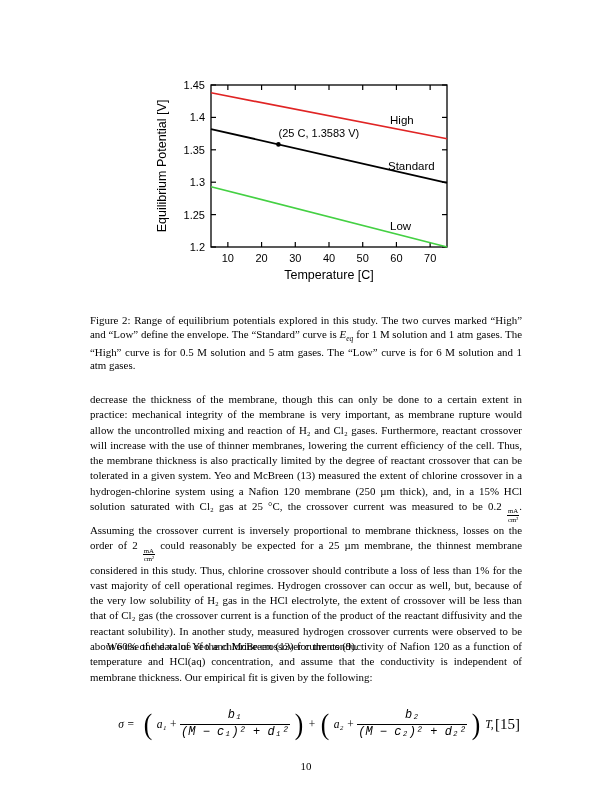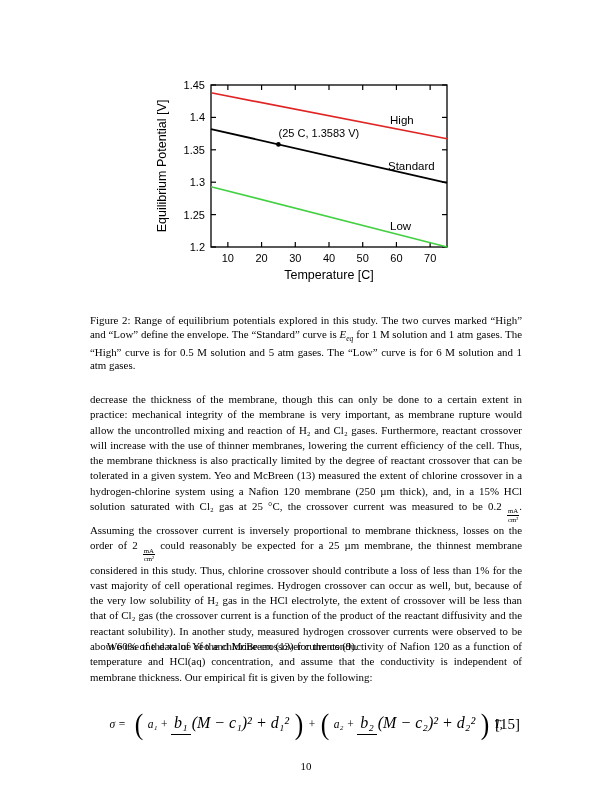--- a/index.html
+++ b/index.html
@@ -25,21 +25,21 @@
   .bodytext{position:absolute;left:90px;width:432px;margin:0;font-size:10.9px;line-height:15.25px;text-align:justify;}
   .para1{top:392px;}
   .para2{top:639px;text-indent:17px;}
   .ifrac{display:inline-flex;flex-direction:column;text-align:center;font-size:6.8px;line-height:1.1;vertical-align:-0.5em;}
   .inum{border-bottom:0.8px solid #000;padding:0 1px;}
   .iden{padding:0 1px;}
   
   .equation{position:absolute;left:90px;top:700px;width:432px;height:48px;}
   .eq-row{display:flex;align-items:center;justify-content:center;gap:3px;height:48px;font-size:11.5px;font-style:italic;}
   .bigp{font-size:30px;font-style:normal;line-height:1;transform:scaleX(0.85);padding:0 1px;}
-  .efrac{display:inline-flex;flex-direction:row;text-align:center;font-size:16px;line-height:1.3;}
+  .efrac{display:inline-flex;flex-direction:column;text-align:center;font-size:12px;line-height:1.3;font-family:Liberation Mono, monospace;}
   .enum{border-bottom:0.9px solid #000;padding:0 3px;}
   .eden{padding:0 1px;}
   .eq-number{position:absolute;right:2px;top:50%;transform:translateY(-50%);font-size:15px;font-style:normal;}
   .eq-lhs{margin-right:4px;}
   
   .pagenum{position:absolute;left:0;top:760px;width:612px;text-align:center;font-size:10.9px;margin:0;}
 </style>
 </head>
 <body>
 

